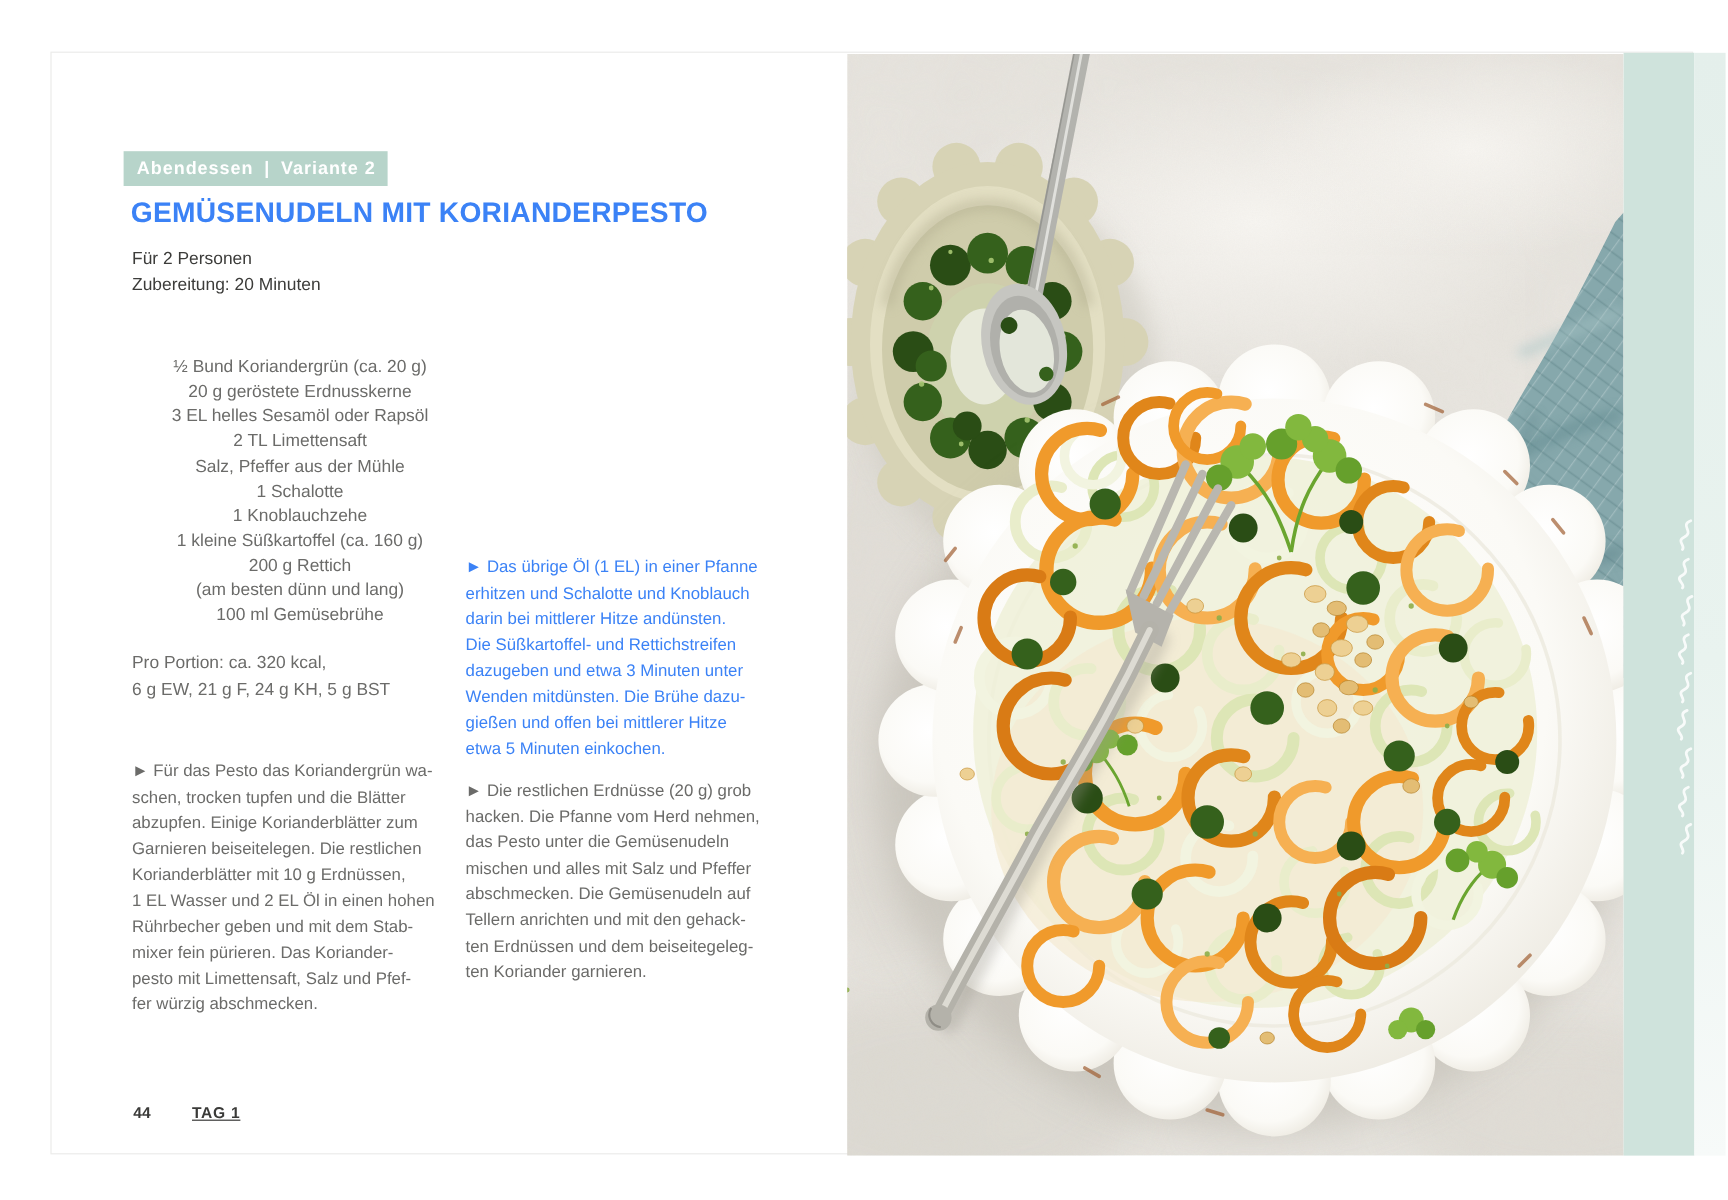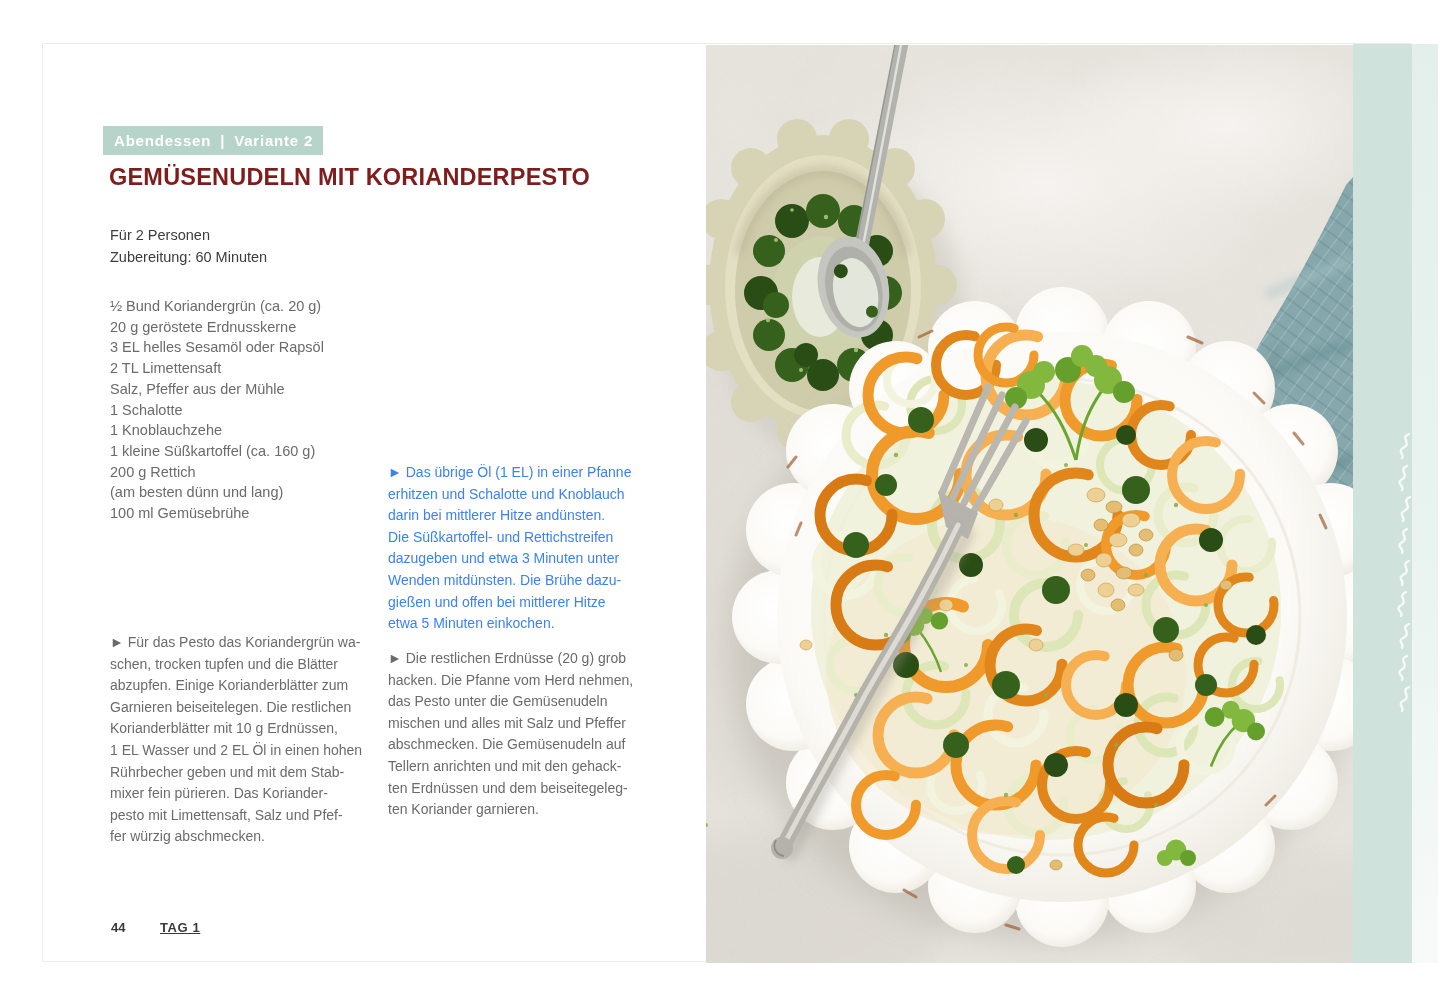--- a/index.html
+++ b/index.html
@@ -16,21 +16,21 @@
   .badge{
     position:absolute;left:103px;top:126px;height:29px;line-height:29px;
     padding:0 10px 0 11px;font-size:15px;font-weight:bold;color:#ffffff;
     letter-spacing:0.8px;white-space:nowrap;
   }
   .badge .sep{padding:0 9px;font-weight:bold;}
   .recipe-title{
     position:absolute;left:109px;top:164px;font-size:23.5px;font-weight:bold;
     letter-spacing:0.2px;white-space:nowrap;
   }
-  .meta{position:absolute;left:110px;top:224px;font-size:14.5px;line-height:22px;}
+  .meta{position:absolute;left:110px;top:205px;font-size:14.5px;line-height:22px;}
   .lines{white-space:pre-line;}
   .ingredients{position:absolute;left:110px;top:296px;width:280px;font-size:14.5px;line-height:20.7px;}
   .nutrition{position:absolute;left:110px;top:543px;width:280px;font-size:14.5px;line-height:21.5px;}
   .step{font-size:14px;line-height:21.6px;width:300px;}
   .step1{position:absolute;left:110px;top:632px;}
   .step2{position:absolute;left:388px;top:297px;}
   .step3{position:absolute;left:388px;top:462px;}
   .step4{position:absolute;left:388px;top:648px;}
   .footer{position:absolute;left:111px;top:920px;font-size:13px;font-weight:bold;text-decoration:underline;}
   .footer .pageno{display:inline-block;width:49px;}
@@ -59,37 +59,39 @@
 </head>
 <body>
 
 <div class="canvas">
   <div class="page-frame"></div>
 
   <div class="badge" style="background-color: rgb(183, 212, 202);">
     <span>Abendessen</span><span class="sep">|</span><span>Variante 2</span>
   </div>
 
-  <div class="recipe-title" style="color: #7f1d1d;">GEMÜSENUDELN MIT KORIANDERPESTO</div>
+  <div class="recipe-title" style="color: #3b82f6;">GEMÜSENUDELN MIT KORIANDERPESTO</div>
   <div class="meta" style="color: rgb(60, 60, 58);">
     <div>Für 2 Personen</div>
-    <div>Zubereitung: 60 Minuten</div>
+    <div>Zubereitung: 20 Minuten</div>
   </div>
 
-  <div class="ingredients lines" style="color: rgb(107, 107, 105);">½ Bund Koriandergrün (ca. 20 g)
+  <div class="ingredients lines" style="color: rgb(107, 107, 105); text-align: center;">½ Bund Koriandergrün (ca. 20 g)
 20 g geröstete Erdnusskerne
 3 EL helles Sesamöl oder Rapsöl
 2 TL Limettensaft
 Salz, Pfeffer aus der Mühle
 1 Schalotte
 1 Knoblauchzehe
 1 kleine Süßkartoffel (ca. 160 g)
 200 g Rettich
 (am besten dünn und lang)
 100 ml Gemüsebrühe</div>
+  <div class="nutrition lines" style="color: rgb(107, 107, 105);">Pro Portion: ca. 320 kcal,
+6 g EW, 21 g F, 24 g KH, 5 g BST</div>
   <div class="step step1 lines" style="color: rgb(107, 107, 105);">► Für das Pesto das Koriandergrün wa-
 schen, trocken tupfen und die Blätter
 abzupfen. Einige Korianderblätter zum
 Garnieren beiseitelegen. Die restlichen
 Korianderblätter mit 10 g Erdnüssen,
 1 EL Wasser und 2 EL Öl in einen hohen
 Rührbecher geben und mit dem Stab-
 mixer fein pürieren. Das Koriander-
 pesto mit Limettensaft, Salz und Pfef-
 fer würzig abschmecken.</div>

